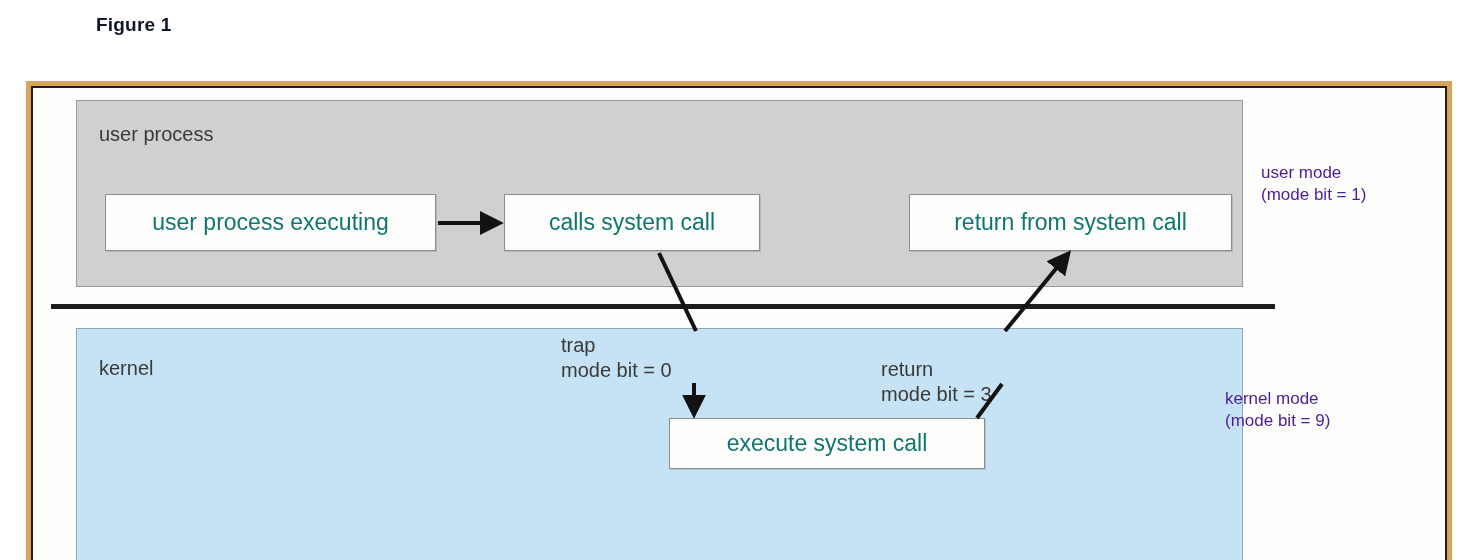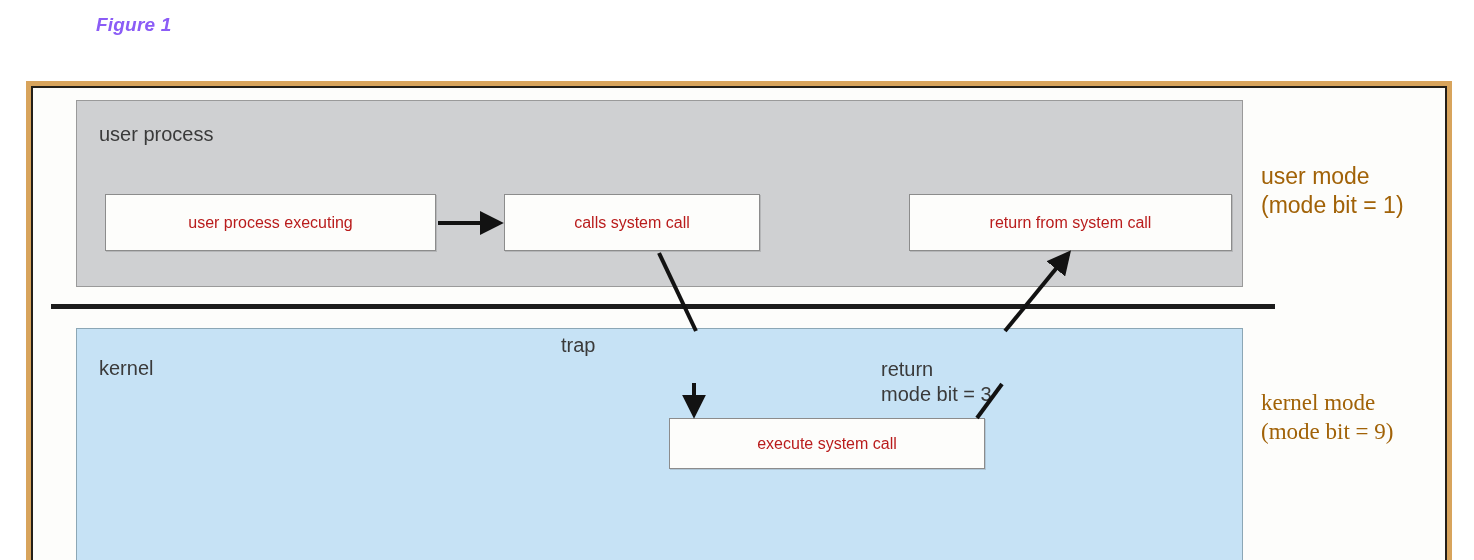--- a/index.html
+++ b/index.html
@@ -15,23 +15,22 @@
     overflow: hidden;
   }
 
   
   #figure-title {
     position: absolute;
     left: 96px;
     top: 14px;
     font-size: 19px;
     font-weight: bold;
-    color: #8b5cf6;
+    color: #0f172a;
     letter-spacing: 0.2px;
-    font-style: italic;
   }
 
   
   #figure-frame {
     position: absolute;
     left: 26px;
     top: 81px;
     width: 1426px;
     height: 489px;
     box-sizing: border-box;
@@ -99,22 +98,22 @@
   
   .proc-box {
     position: absolute;
     box-sizing: border-box;
     background: #fdfdfb;
     border: 1px solid #8c8c8c;
     box-shadow: 1px 1px 0 rgba(0,0,0,0.12);
     display: flex;
     align-items: center;
     justify-content: center;
-    font-size: 16px;
-    color: #b91c1c;
+    font-size: 23px;
+    color: #0f766e;
     white-space: nowrap;
   }
   #box-user-process-executing {
     left: 72px;  top: 106px;  width: 331px; height: 57px;
   }
   #box-calls-system-call {
     left: 471px; top: 106px;  width: 256px; height: 57px;
   }
   #box-return-from-system-call {
     left: 876px; top: 106px;  width: 323px; height: 57px;
@@ -131,27 +130,27 @@
     text-align: left;
     line-height: 1.25;
     white-space: nowrap;
   }
   #trap-annotation   { left: 528px; top: 245px; width: 215px; }
   #return-annotation { left: 848px; top: 245px; width: 215px; margin-top: 24px; }
 
   
   .mode-caption {
     position: absolute;
-    font-size: 23px;
-    color: #a16207;
+    font-size: 17px;
+    color: #4c1d95;
     line-height: 1.28;
     white-space: nowrap;
   }
   #user-mode-caption   { left: 1228px; top: 74px;  }
-  #kernel-mode-caption { left: 1228px; top: 300px; font-family: Liberation Serif, serif; }
+  #kernel-mode-caption { left: 1192px; top: 300px; }
 
   
   #connectors {
     position: absolute;
     left: 0; top: 0;
     width: 1414px;
     height: 477px;
     pointer-events: none;
   }
 </style>
@@ -178,20 +177,21 @@
       <div class="proc-box" id="box-user-process-executing">user process executing</div>
 
       <div class="proc-box" id="box-calls-system-call">calls system call</div>
 
       <div class="proc-box" id="box-return-from-system-call">return from system call</div>
 
       <div class="proc-box" id="box-execute-system-call">execute system call</div>
 
       <div class="annotation" id="trap-annotation">
         <div>trap</div>
+        <div>mode bit = 0</div>
       </div>
 
       <div class="annotation" id="return-annotation">
         <div>return</div>
         <div>mode bit = 3</div>
       </div>
 
       <div class="mode-caption" id="user-mode-caption">
         <div>user mode</div>
         <div>(mode bit = 1)</div>

